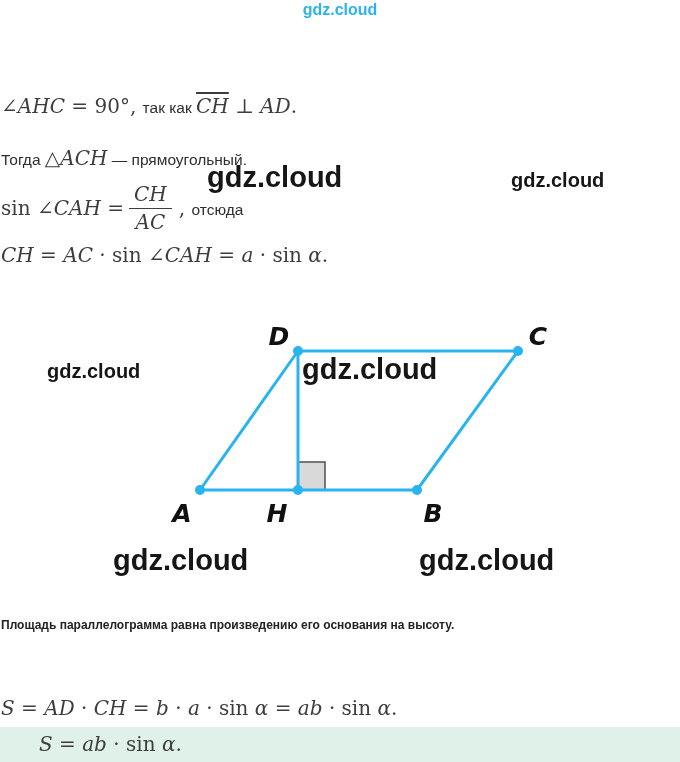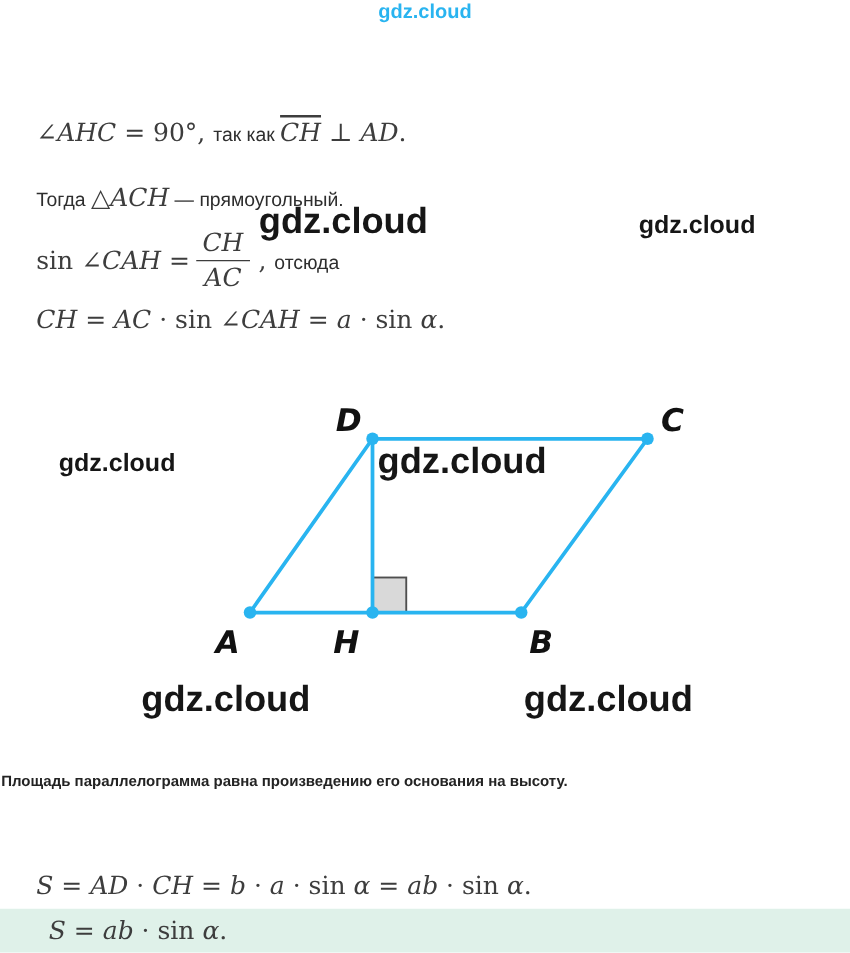--- a/index.html
+++ b/index.html
@@ -7,21 +7,20 @@
   body { width:680px; height:762px; font-family:"Liberation Sans",sans-serif; overflow:hidden; }
   .page { position:relative; width:680px; height:588px; background:#ffffff; }
   .abs { position:absolute; }
 
   .math-line {
     position:absolute;
     font-family:"DejaVu Serif","Liberation Serif",serif;
     font-size:20px;
     color:var(--math);
     white-space:pre;
-    margin-left:28px;
   }
   .math-line .mi { font-style:italic; }
   .math-line .mo { font-style:normal; }
   .math-line .txt {
     font-family:"Liberation Sans",sans-serif;
     font-size:15.5px; font-weight:500; color:#2e2e2e;
   }
   .ov { text-decoration:overline; }
 
   .line3 { display:flex; align-items:center; }
@@ -103,15 +102,15 @@
   <div class="wm" style="top:353px; left:302px; font-size:29px;">gdz.cloud</div>
   <div class="wm" style="top:544px; left:113px; font-size:29px;">gdz.cloud</div>
   <div class="wm" style="top:544px; left:419px; font-size:29px;">gdz.cloud</div>
 
   <div class="para" style="top:618px; left:1px;">Площадь параллелограмма равна произведению его основания на высоту.</div>
 
 
   <div class="math-line" style="top:696px; left:1px;"><span class="mi">S</span><span class="mo"> = </span><span class="mi">AD</span><span class="mo"> · </span><span class="mi">CH</span><span class="mo"> = </span><span class="mi">b</span><span class="mo"> · </span><span class="mi">a</span><span class="mo"> · </span><span class="mo">sin </span><span class="mi">α</span><span class="mo"> = </span><span class="mi">ab</span><span class="mo"> · </span><span class="mo">sin </span><span class="mi">α</span><span class="mo">.</span></div>
 
   <div class="abs highlight-bar" style="top:727px; left:0; width:680px; height:35px;"></div>
-  <div class="math-line" style="top:732px; left:11px;"><span class="mi">S</span><span class="mo"> = </span><span class="mi">ab</span><span class="mo"> · </span><span class="mo">sin </span><span class="mi">α</span><span class="mo">.</span></div>
+  <div class="math-line" style="top:732px; left:1px;padding-left:38px;"><span class="mi">S</span><span class="mo"> = </span><span class="mi">ab</span><span class="mo"> · </span><span class="mo">sin </span><span class="mi">α</span><span class="mo">.</span></div>
 
 </div>
 
 </body></html>

